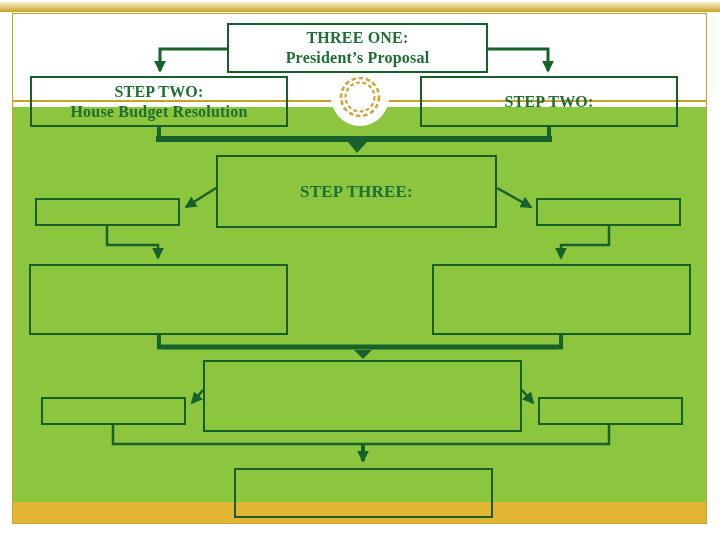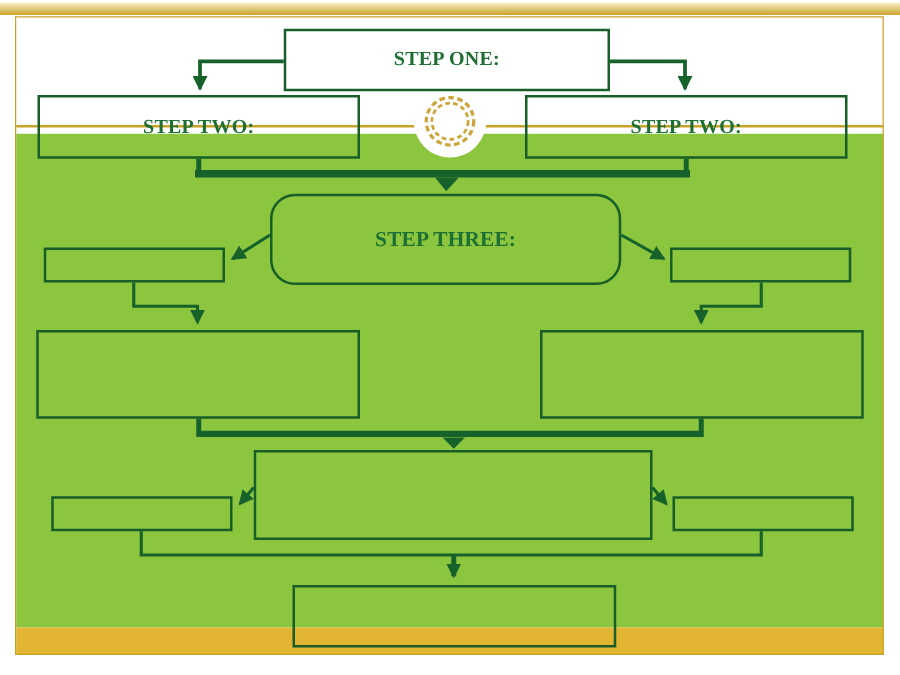--- a/index.html
+++ b/index.html
@@ -33,21 +33,21 @@
     display:flex;flex-direction:column;align-items:center;justify-content:center;
     text-align:center;color:#1D6F33;font-weight:bold;letter-spacing:.2px;
     background:transparent;
   }
   .node .ln{font-size:16px;line-height:20px;white-space:nowrap;}
   .node.step3 .ln{font-size:17px;line-height:22px;}
   
   .n-step1{left:227px;top:23px;width:261px;height:50px;}
   .n-house{left:30px;top:76px;width:258px;height:51px;}
   .n-senate{left:420px;top:76px;width:258px;height:51px;}
-  .n-step3{left:216px;top:155px;width:281px;height:73px;border-radius:20px;}
+  .n-step3{left:216px;top:155px;width:281px;height:73px;}
   
   .n-tl{left:35px;top:198px;width:145px;height:28px;}
   .n-tr{left:536px;top:198px;width:145px;height:28px;}
   .n-ml{left:29px;top:264px;width:259px;height:71px;}
   .n-mr{left:432px;top:264px;width:259px;height:71px;}
   .n-c{left:203px;top:360px;width:319px;height:72px;}
   .n-bl{left:41px;top:397px;width:145px;height:28px;}
   .n-br{left:538px;top:397px;width:145px;height:28px;}
   .n-f{left:234px;top:468px;width:259px;height:50px;}
 </style>
@@ -95,25 +95,27 @@
     <line x1="363" y1="444" x2="363" y2="461" stroke="#17612B" stroke-width="4" marker-end="url(#ah)"></line>
 
     <g>
       <circle cx="360" cy="97" r="29" fill="#FFFFFF"></circle>
       <circle cx="360" cy="97" r="19" fill="#FFFFFF" stroke="#CDA53A" stroke-width="2.6" stroke-dasharray="4.5 2.8"></circle>
       <circle cx="360" cy="97" r="14.5" fill="none" stroke="#CDA53A" stroke-width="2.2" stroke-dasharray="3.8 2.6"></circle>
     </g>
   </svg>
 
   <div class="node n-step1">
-    <div class="ln">STEP ONE:</div>
+    <div class="ln">THREE ONE:</div>
+    <div class="ln">President’s Proposal</div>
   </div>
 
   <div class="node n-house">
     <div class="ln">STEP TWO:</div>
+    <div class="ln">House Budget Resolution</div>
   </div>
 
   <div class="node n-senate">
     <div class="ln">STEP TWO:</div>
   </div>
 
   <div class="node step3 n-step3">
     <div class="ln">STEP THREE:</div>
   </div>
 

